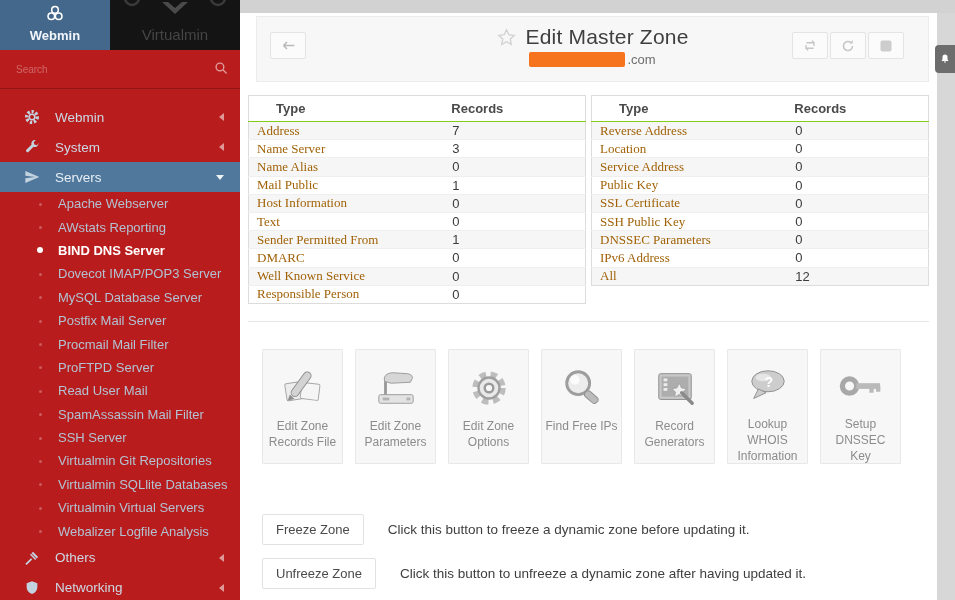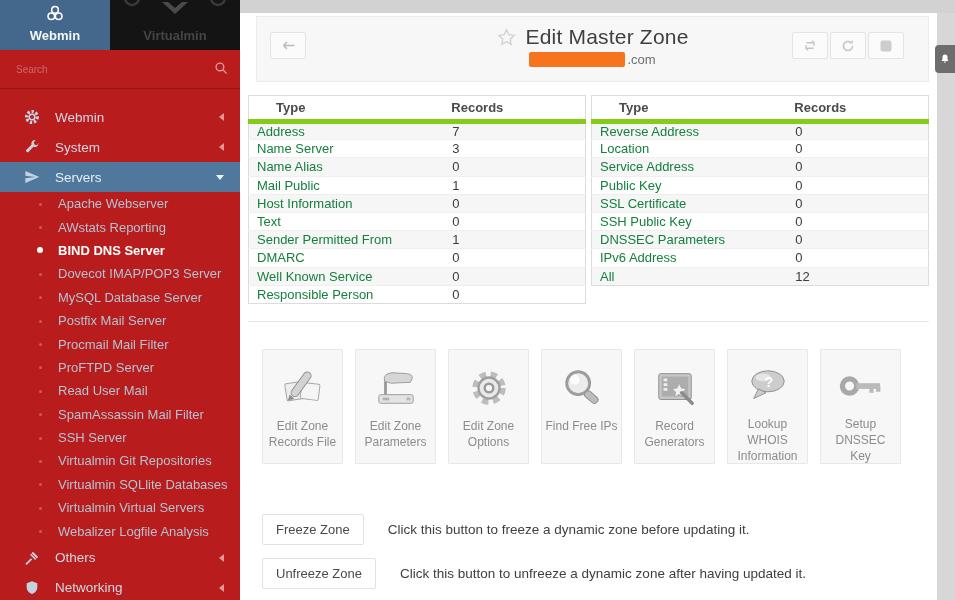--- a/index.html
+++ b/index.html
@@ -8,21 +8,21 @@
 
   
   .sidebar { position:absolute; left:0; top:0; width:240px; height:600px;
              background:#b91c1c; z-index:2; }
   .side-tabs { display:flex; height:50px; }
   .tab { display:flex; flex-direction:column; align-items:center; justify-content:flex-end;
          padding-bottom:7px; cursor:pointer; }
   .tab-webmin { width:110px; background:#44688C; color:#fff; }
   .tab-webmin .tab-label { font-size:13px; font-weight:bold; color:#f2f6fa; }
   .tab-virtualmin { flex:1; background:#141414; color:#474747; position:relative; overflow:hidden; }
-  .tab-virtualmin .tab-label { font-size:13px; font-weight:bold; color:#454545; }
+  .tab-virtualmin .tab-label { font-size:15px; font-weight:normal; color:#454545; }
   .vm-logo { position:absolute; top:-4px; left:0; right:0; height:26px; }
 
   .side-search { position:relative; height:39px; border-bottom:1px solid rgba(0,0,0,.22); }
   .side-search input { width:100%; height:100%; background:transparent; border:none; outline:none;
         padding:0 39px 0 16px; color:rgba(255,255,255,.85); font-size:10px;
         font-family:"Liberation Sans",sans-serif; }
   .side-search input::placeholder { color:rgba(255,255,255,.32); }
   .side-search .mag { position:absolute; right:12px; top:11px; opacity:.55; }
 
   .menu { padding-top:13px; }
@@ -61,26 +61,26 @@
   .hdr-center { position:absolute; left:0; right:0; top:8px; text-align:center; }
   .title-row { display:flex; align-items:center; justify-content:center; gap:8px; }
   .page-title { font-size:21px; color:#3f3f3f; font-weight:500; letter-spacing:.2px; }
   .subtitle-row { margin-top:3px; display:flex; align-items:center; justify-content:center; gap:2px; }
   .redact { display:inline-block; width:96px; height:15px; border-radius:2px; background:#F5741D; }
   .domain-suffix { font-size:13px; color:#6e6e6e; }
 
   .tables { display:flex; gap:5px; margin:13px 8px 0 8px; align-items:flex-start; }
   table.rec { flex:1; border-collapse:collapse; border:1px solid #dcdcdc; font-size:13px; background:#fff; }
   table.rec th { height:26px; text-align:left; font-weight:bold; color:#4a4a4a;
-                 border-bottom:5px solid #84cc16; background:#fff; }
+                 border-bottom:1px solid #84cc16; background:#fff; }
   table.rec th.c-type { padding-left:27px; width:59%; }
   table.rec th.c-recs { padding-left:4px; }
   table.rec td { height:18.2px; padding:0; border-top:1px solid #efefef; }
   table.rec td.t { padding-left:8px; }
-  table.rec td.t a { color:#15803d; text-decoration:none; }
+  table.rec td.t a { color:#a16207; text-decoration:none;font-family:Liberation Serif, serif; }
   table.rec td.r { padding-left:5px; color:#3c3c3c; }
   table.rec tbody tr:nth-child(odd) { background:#f6f6f6; }
 
   .divider { margin:17px 8px 0 8px; border-top:1px solid #e6e6e6; }
 
   .cards { display:flex; gap:12px; margin:27px 0 0 22px; }
   .card { width:81px; height:115px; background:#f7f7f7; border:1px solid #e8e8e8; border-radius:1px;
           display:flex; flex-direction:column; align-items:center; cursor:pointer; }
   .card .ic { margin-top:16px; height:44px; display:flex; align-items:center; justify-content:center; }
   .card .lbl { margin-top:8px; font-size:12px; color:#8c8c8c; text-align:center; line-height:1.35;

